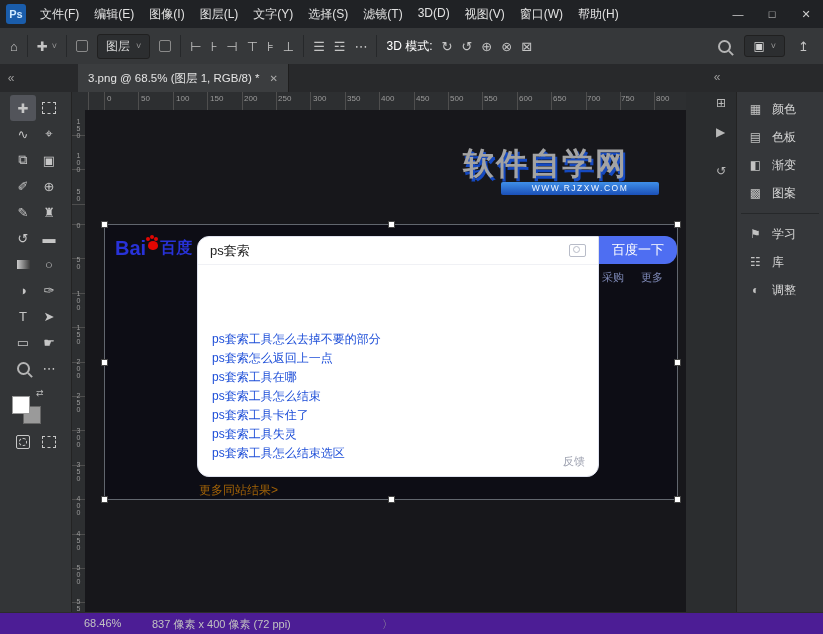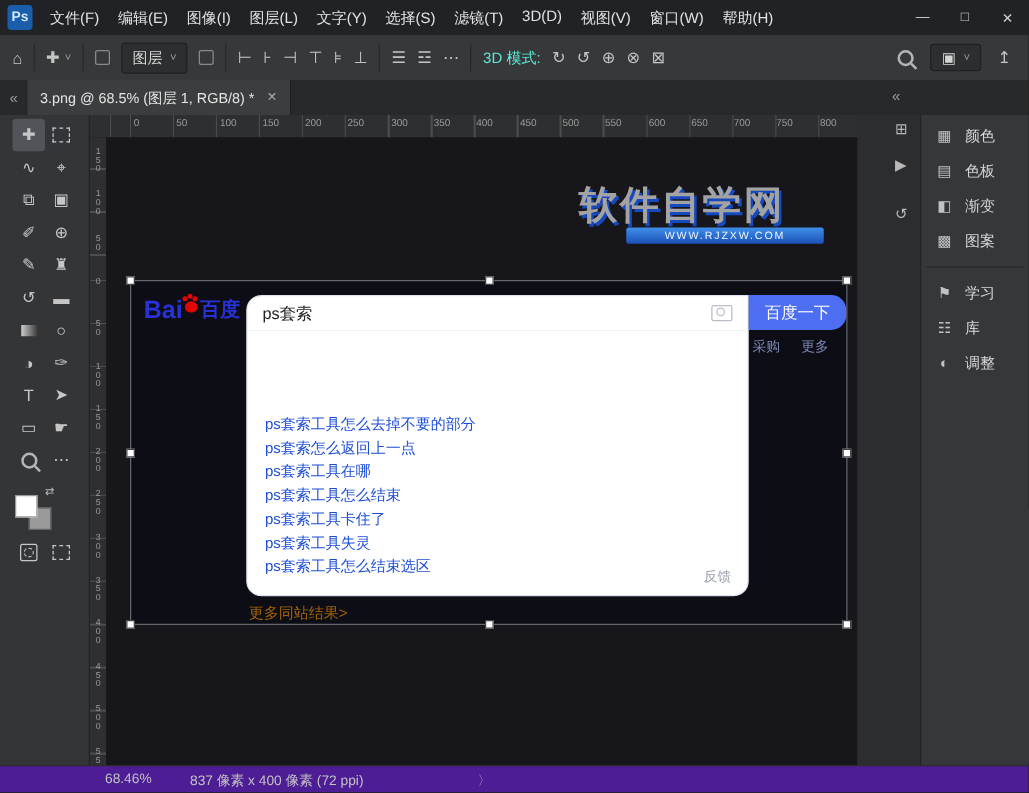--- a/index.html
+++ b/index.html
@@ -13,29 +13,29 @@
   .wincontrols{margin-left:auto;display:flex;}
   .wbtn{width:34px;height:28px;display:flex;align-items:center;justify-content:center;font-size:11px;color:#cfcfcf;}
   
   .optionsbar{position:absolute;left:0;top:28px;right:0;height:36px;background:#36383a;border-bottom:1px solid #1f1f1f;display:flex;align-items:center;padding:0 10px;gap:9px;font-size:12px;color:#c0c0c0;}
   .ob-sep{width:1px;height:22px;background:#26282a;}
   .ob-icon{font-size:13px;color:#c4c4c4;}
   .ob-chevron{font-size:9px;color:#9a9a9a;}
   .ob-group{display:flex;align-items:center;gap:4px;}
   .ob-dd{display:flex;align-items:center;gap:6px;background:#2c2e30;border:1px solid #202020;border-radius:3px;padding:3px 8px;color:#d5d5d5;}
   .ob-check{width:10px;height:10px;border:1px solid #8a8a8a;border-radius:2px;display:inline-block;}
-  .ob-label{color:#5eead4;}
+  .ob-label{color:#ffffff;}
   .ob-right{margin-left:auto;display:flex;align-items:center;gap:13px;padding-right:4px;}
   .mag{display:inline-block;width:9px;height:9px;border:2px solid #b5b5b5;border-radius:50%;position:relative;}
   .mag::after{content:"";position:absolute;width:6px;height:2px;background:#b5b5b5;transform:rotate(45deg);right:-5px;bottom:-3px;}
   
   .tabbar{position:absolute;left:0;top:64px;right:0;height:28px;background:#28292b;display:flex;align-items:center;}
   .chev{width:22px;text-align:center;color:#9a9a9a;font-size:12px;}
   .chev-r{position:absolute;left:706px;top:6px;width:22px;text-align:center;color:#9a9a9a;font-size:12px;}
-  .tab{height:28px;background:#3b3d3f;display:flex;align-items:center;gap:10px;padding:0 10px;font-size:11.5px;color:#e4e4e4;border-right:1px solid #1e1e1e;}
+  .tab{margin-left:56px;height:28px;background:#3b3d3f;display:flex;align-items:center;gap:10px;padding:0 10px;font-size:11.5px;color:#e4e4e4;border-right:1px solid #1e1e1e;}
   .tabx{color:#aaa;font-size:10px;}
   
   .main{position:absolute;left:0;top:92px;right:0;height:520px;}
   .toolbar{position:absolute;left:0;top:0;width:72px;height:520px;background:#333537;border-right:1px solid #232323;box-sizing:border-box;padding:3px 0 0 10px;display:flex;flex-wrap:wrap;align-content:flex-start;}
   .tool{width:26px;height:26px;display:flex;align-items:center;justify-content:center;color:#c6c6c6;font-size:13px;}
   .tool.selected{background:#52545a;border-radius:3px;}
   .dashbox{display:inline-block;width:12px;height:10px;border:1px dashed #c8c8c8;}
   .gradbox{display:inline-block;width:13px;height:9px;background:linear-gradient(90deg,#ccc,#3a3a3a);}
   .qm{display:inline-block;width:12px;height:12px;border:1px solid #c8c8c8;border-radius:2px;position:relative;}
   .qm::after{content:"";position:absolute;inset:2px;border-radius:50%;border:1px dashed #c8c8c8;}

